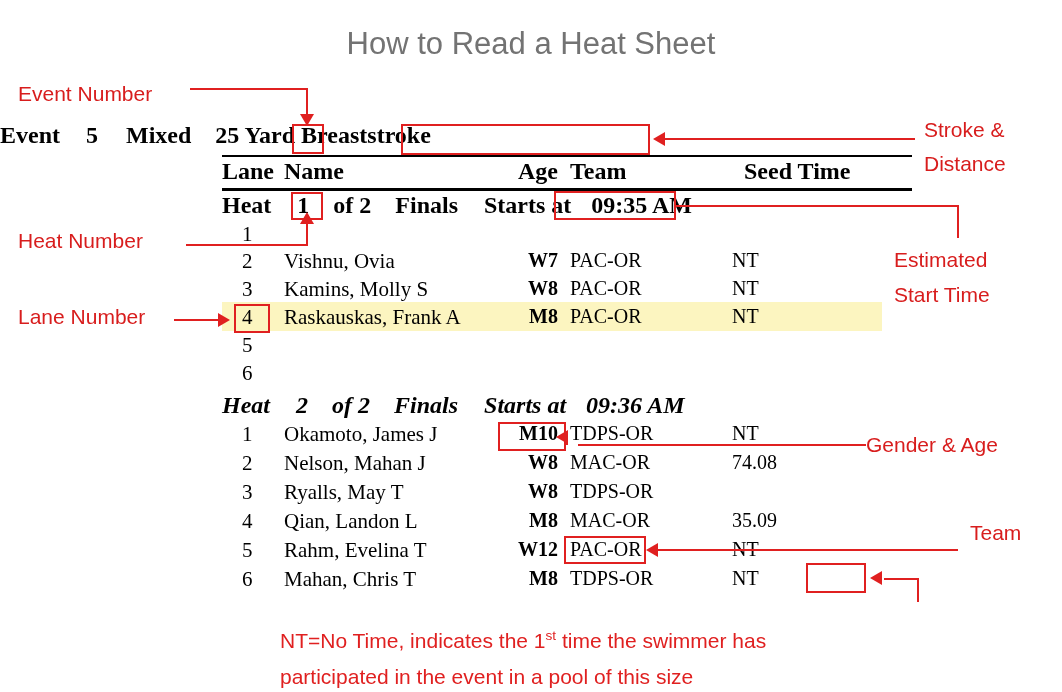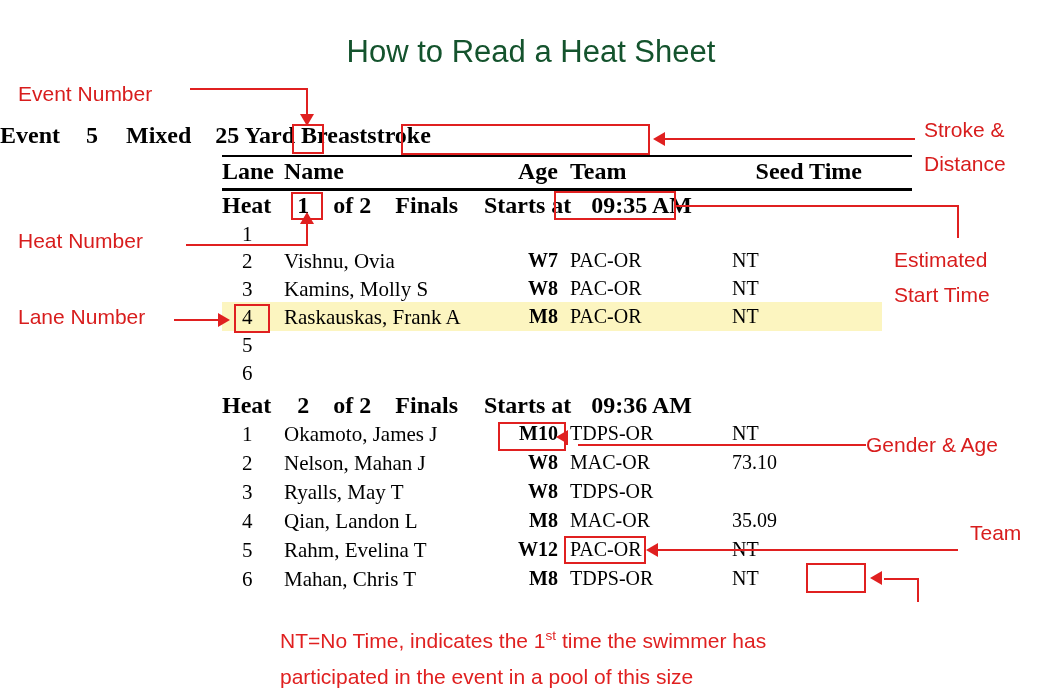--- a/index.html
+++ b/index.html
@@ -20,23 +20,22 @@
     width: 1062px;
     height: 692px;
   }
   .title {
     position: absolute;
     left: 0; top: 26px;
     width: 1062px;
     text-align: center;
     font-family: "Liberation Sans", sans-serif;
     font-size: 31px;
-    color: #14532d;
+    color: #737373;
     letter-spacing: 0px;
-    margin-top: 8px;
   }
   .evt-line {
     position: absolute;
     left: 0; top: 122px;
     font-size: 24px;
     font-weight: bold;
     color: #000;
     white-space: nowrap;
   }
   .hdr-rule-top {
@@ -71,21 +70,21 @@
     font-weight: bold;
   }
   .heat-line {
     position: absolute;
     left: 222px;
     font-size: 24px;
     font-weight: bold;
     white-space: nowrap;
   }
   .heat1 { top: 192px; }
-  .heat2 { top: 392px; }
+  .heat2 { top: 392px; font-style: italic; }
 
   .swimmer {
     position: absolute;
     left: 222px;
     width: 690px;
     height: 26px;
     font-size: 21px;
     color: #000;
   }
   .swimmer .col-lane { text-align: left; padding-left: 20px; width: 40px;}
@@ -175,21 +174,21 @@
     <span>25 Yard Breaststroke</span>
   </div>
 
   <div class="hdr-rule-top"></div>
 
   <div class="hdr">
     <span class="col-lane">Lane</span>
     <span class="col-name">Name</span>
     <span class="col-age">Age</span>
     <span class="col-team">Team</span>
-    <span class="col-seed" style="text-align:right;left:480px">Seed Time</span>
+    <span class="col-seed" style="text-align:left;left:522px">Seed Time</span>
   </div>
 
   <div class="hdr-rule-bottom"></div>
 
   <div class="heat-line heat1">
     <span>Heat</span>
     <span style="display:inline-block;width:14px"></span>
     <span>1</span>
     <span style="display:inline-block;width:12px"></span>
     <span>of 2</span>
@@ -265,21 +264,21 @@
     <span class="col-name">Okamoto, James J</span>
     <span class="col-age">M10</span>
     <span class="col-team">TDPS-OR</span>
     <span class="col-seed">NT</span>
   </div>
   <div class="swimmer" style="top:451px">
     <span class="col-lane">2</span>
     <span class="col-name">Nelson, Mahan J</span>
     <span class="col-age">W8</span>
     <span class="col-team">MAC-OR</span>
-    <span class="col-seed">73.10</span>
+    <span class="col-seed">74.08</span>
   </div>
   <div class="swimmer" style="top:480px">
     <span class="col-lane">3</span>
     <span class="col-name">Ryalls, May T</span>
     <span class="col-age">W8</span>
     <span class="col-team">TDPS-OR</span>
   </div>
   <div class="swimmer" style="top:509px">
     <span class="col-lane">4</span>
     <span class="col-name">Qian, Landon L</span>

